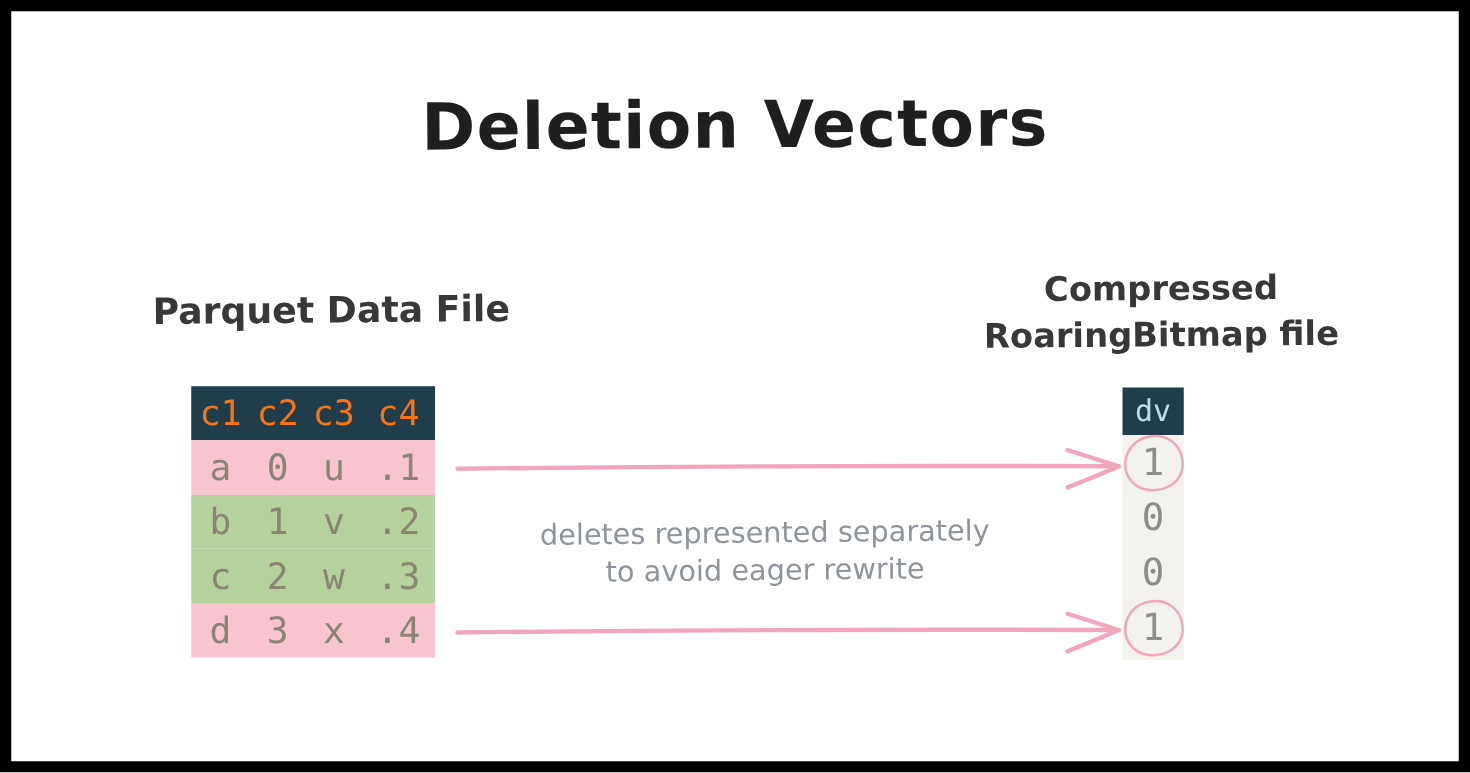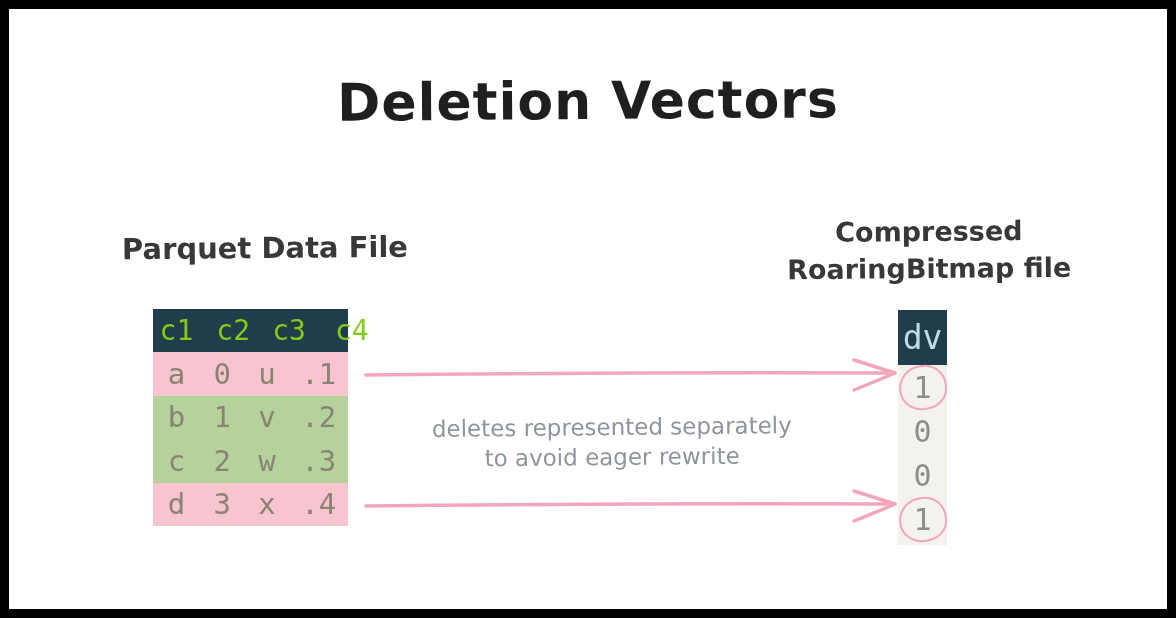--- a/index.html
+++ b/index.html
@@ -34,43 +34,42 @@
     font-size:27px;font-weight:600;color:#383838;
     line-height:37px;
     transform:rotate(-0.5deg);
   }
   
   .parquet-table{
     position:absolute;top:300px;left:144px;width:195px;
     font-family:"DejaVu Sans Mono", monospace;
   }
   .pt-header{
-    height:43px;background:#1f3d4a;color:#84cc16;
+    height:43px;background:#1f3d4a;color:#f97316;
     display:grid;grid-template-columns:24% 23% 23% 30%;
     align-items:center;justify-items:center;
     font-size:28px;
-    gap:11px;
   }
   .pt-row{
     height:43.5px;color:#8a8474;
     display:grid;grid-template-columns:24% 23% 23% 30%;
     align-items:center;justify-items:center;
     font-size:29px;
   }
   .pt-row.deleted{background:#f8c4cf;}
   .pt-row.kept{background:#b5d29c;}
   
   .dv-col{
     position:absolute;top:301px;left:889px;width:49px;
     font-family:"DejaVu Sans Mono", monospace;
   }
   .dv-header{
-    height:55px;background:#1f3d4a;color:#bcdde9;
+    height:38px;background:#1f3d4a;color:#bcdde9;
     display:flex;align-items:center;justify-content:center;
-    font-size:33px;
+    font-size:24px;
   }
   .dv-body{background:#f4f2ed;padding-bottom:4px;}
   .dv-cell{
     position:relative;height:44px;color:#8e8d87;
     display:flex;align-items:center;justify-content:center;
     font-size:30px;
   }
   .dv-cell .circle-mark{
     position:absolute;left:50%;top:50%;
     width:44px;height:41px;margin:-22px 0 0 -24px;

